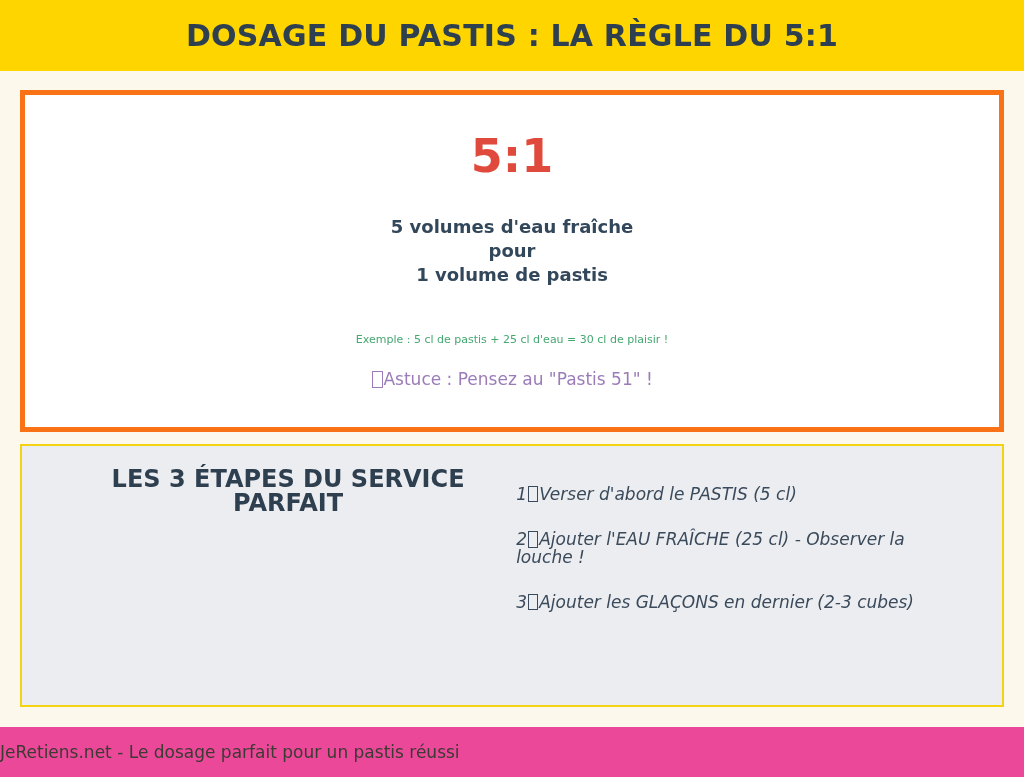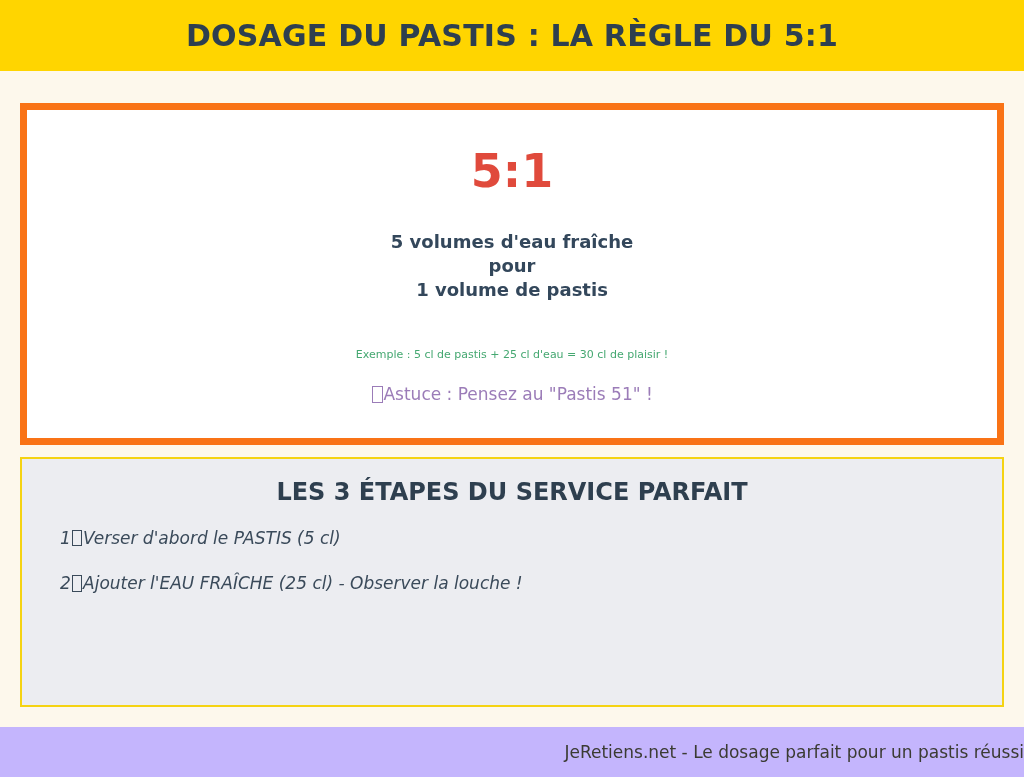--- a/index.html
+++ b/index.html
@@ -47,23 +47,23 @@
     flex: 1 1 auto;
     display: flex;
     flex-direction: column;
     padding: 0 20px;
     box-sizing: border-box;
     background: #fdf8ec;
   }
 
   
   .ratio-card {
-    margin-top: 32px;
+    margin-top: 19px;
     background: #ffffff;
-    border: 7px solid #f97316;
+    border: 5px solid #f97316;
     height: 342px;
     box-sizing: border-box;
     display: flex;
     flex-direction: column;
     align-items: center;
     padding-top: 38px;
   }
   .ratio-value {
     font-family: "DejaVu Sans", sans-serif;
     font-weight: bold;
@@ -115,21 +115,21 @@
 
   
   .steps-card {
     margin-top: 12px;
     background: #ecedf1;
     border: 2px solid #f5d312;
     box-sizing: border-box;
     flex: 1 1 auto;
     padding: 14px 38px 4px 38px;
     display: flex;
-    flex-direction: column;
+    flex-direction: row;
   }
   .steps-title {
     font-family: "DejaVu Sans", sans-serif;
     font-weight: bold;
     font-size: 24px;
     color: #2e3f4f;
     text-align: center;
     margin: 0;
     line-height: 1;
     padding-top: 7px;
@@ -150,26 +150,26 @@
   }
   .step-num {
     font-family: "DejaVu Sans", sans-serif;
   }
   .step-text {
     font-family: "DejaVu Sans", sans-serif;
   }
 
   
   .footer-band {
-    background: #c4b5fd;
+    background: #ec4899;
     height: 50px;
     flex: 0 0 50px;
     display: flex;
     align-items: center;
-    justify-content: flex-end;
+    justify-content: flex-start;
   }
   .footer-text {
     font-family: "DejaVu Sans", sans-serif;
     font-size: 17px;
     color: #3b3b33;
     line-height: 1;
   }
   .spacer-bottom {
     height: 20px;
     flex: 0 0 20px;
@@ -203,20 +203,21 @@
 
     </div>
 
     <div class="steps-card">
 
       <h2 class="steps-title">LES 3 ÉTAPES DU SERVICE PARFAIT</h2>
 
       <ul class="steps-list">
         <li class="step-item"><span class="step-num">1</span><span class="tofu"></span><span class="step-text">Verser d'abord le PASTIS (5 cl)</span></li>
         <li class="step-item"><span class="step-num">2</span><span class="tofu"></span><span class="step-text">Ajouter l'EAU FRAÎCHE (25 cl) - Observer la louche !</span></li>
+        <li class="step-item"><span class="step-num">3</span><span class="tofu"></span><span class="step-text">Ajouter les GLAÇONS en dernier (2-3 cubes)</span></li>
       </ul>
 
     </div>
 
     <div class="spacer-bottom"></div>
 
   </div>
 
   <div class="footer-band">
     <div class="footer-text">JeRetiens.net - Le dosage parfait pour un pastis réussi</div>

